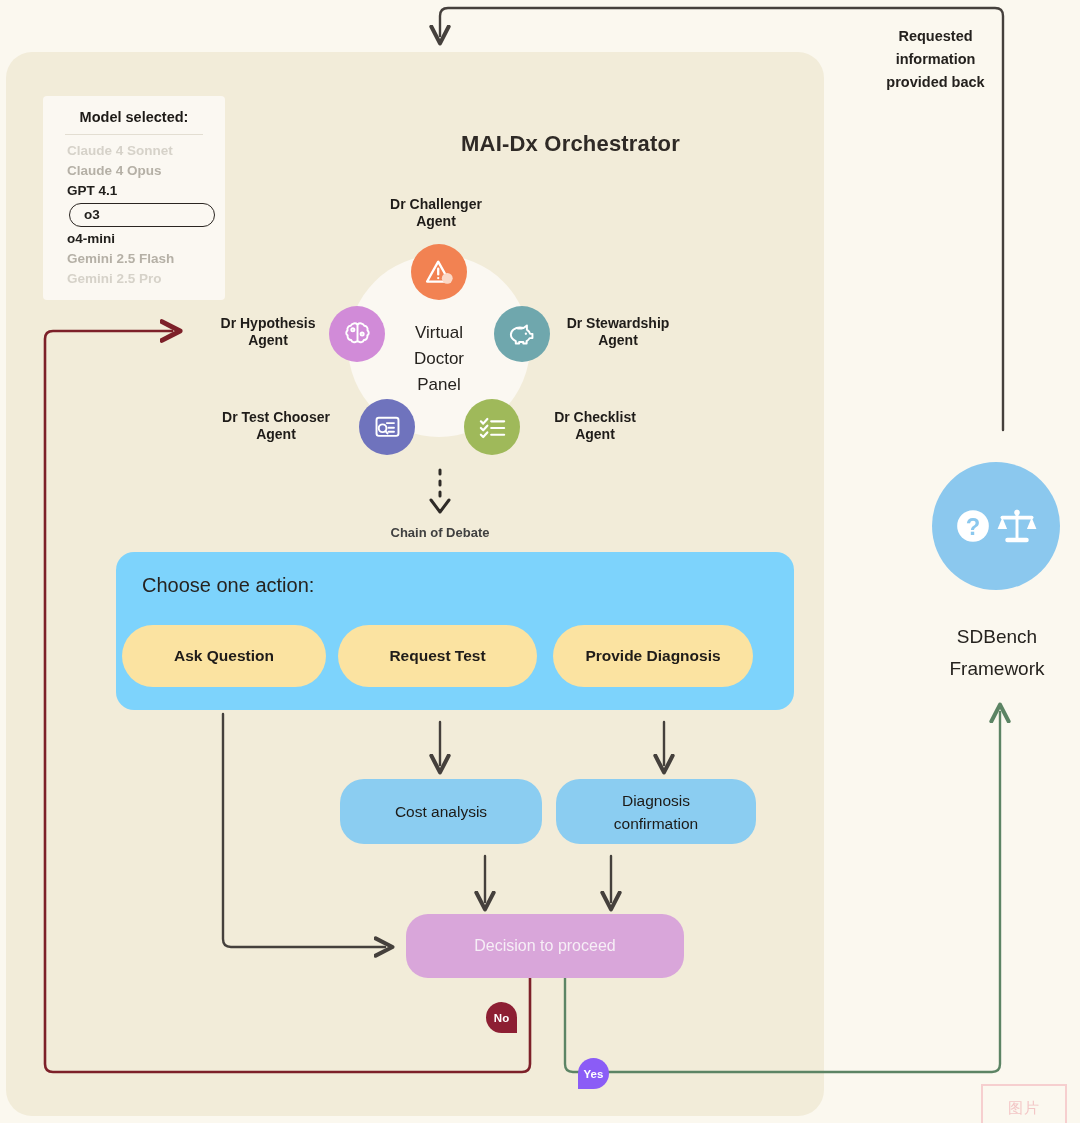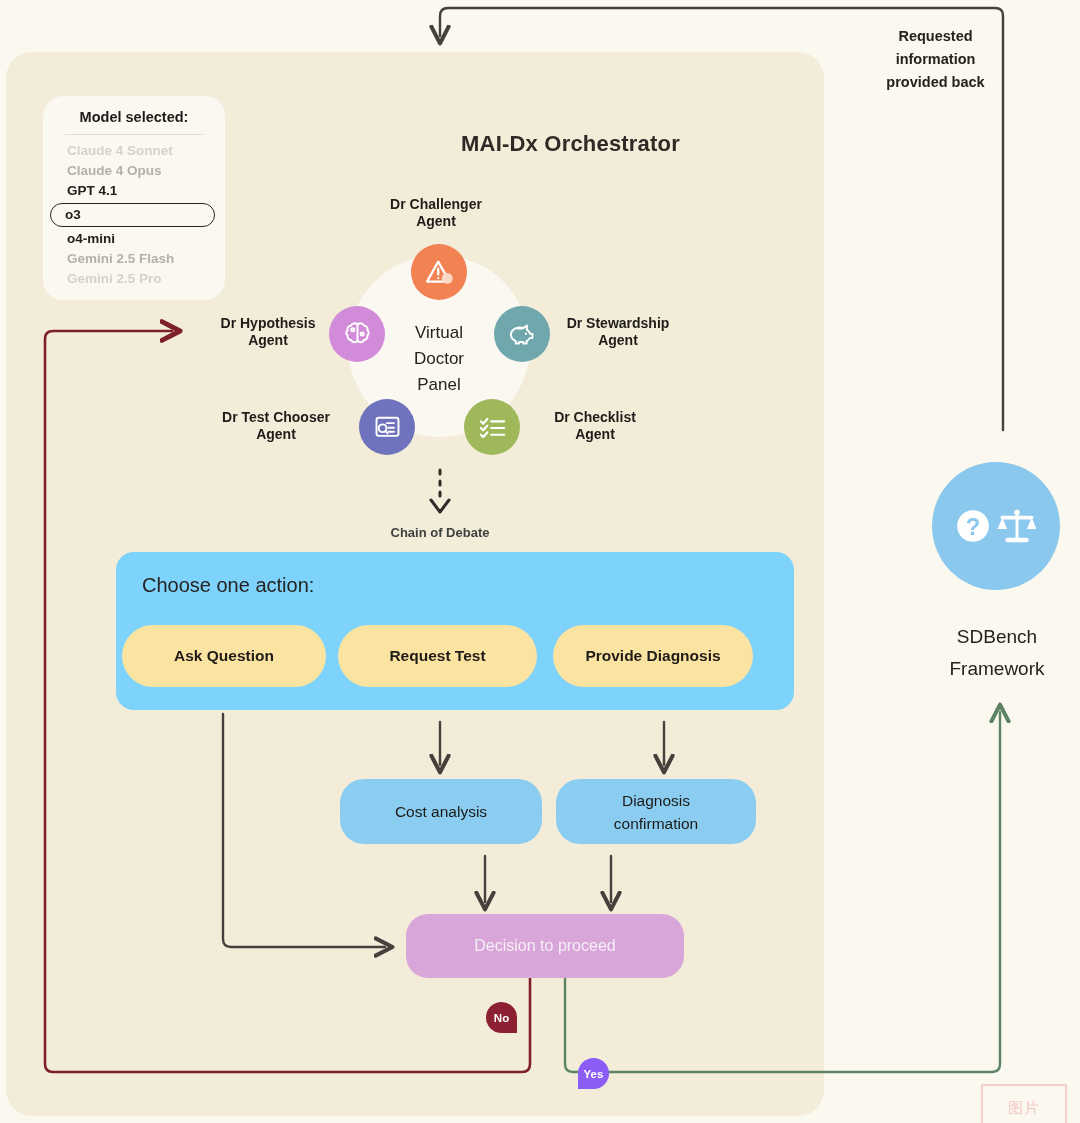--- a/index.html
+++ b/index.html
@@ -24,40 +24,40 @@
     width: 480px; text-align: right;
     font-size: 22px; font-weight: 600; color: #2f2a26;
     letter-spacing: .2px;
   }
 
   
   .model-card {
     position: absolute; left: 43px; top: 96px;
     width: 182px; height: 204px;
     background: #fbf8f2;
-    border-radius: 20px;
+    border-radius: 4px;
     overflow: hidden;
   }
   .model-card-title {
     margin: 13px 0 0 0; text-align: center;
     font-size: 14.5px; font-weight: bold; color: #1d1a17;
   }
   .model-divider {
     margin: 9px 22px 0 22px; height: 1px; background: #e3ded2;
   }
   .model-list { margin-top: 6px; position: relative; }
   .model-item {
     height: 20px; line-height: 20px;
     padding-left: 24px;
     font-size: 13.5px; font-weight: bold; color: #22201d;
   }
   .model-item.dim2 { color: #b5b0a6; }
   .model-item.dim3 { color: #d6d2c9; }
   .model-item.sel {
-    margin: 2px 10px 2px 7px;
+    margin: 2px 10px 2px 26px;
     padding-left: 14px;
     height: 24px; line-height: 22px;
     border: 1.6px solid #2b2622;
     border-radius: 13px;
     background: #fbf8f2;
   }
 
   
   .vdp-blob {
     position: absolute; left: 348px; top: 255px;

